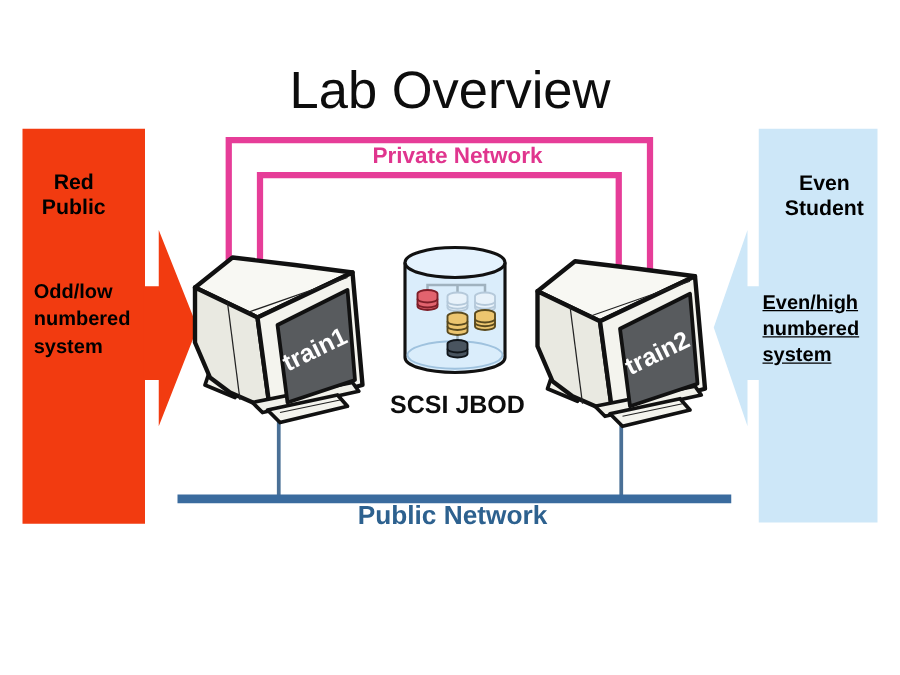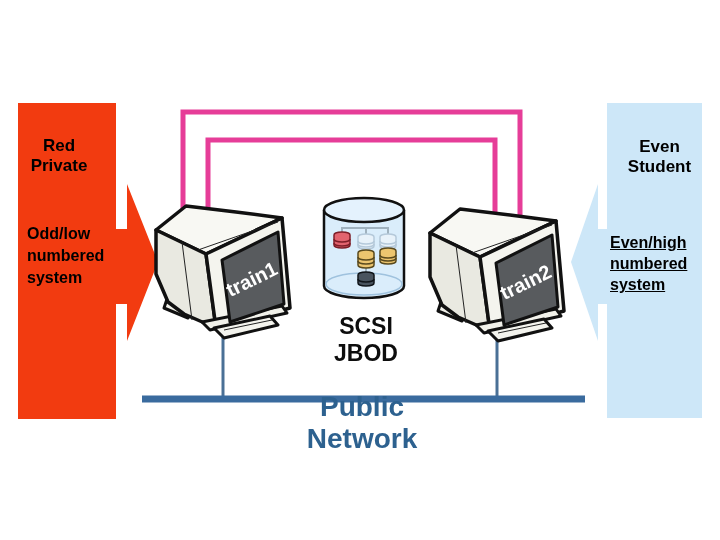--- a/index.html
+++ b/index.html
@@ -22,34 +22,35 @@
   .panel-red  .student-label { padding-top:33px; padding-right:16px; }
   .panel-blue .student-label { padding-top:34px; padding-left:10px; }
   .system-label {
     position:absolute; font-weight:bold; font-size:16px; line-height:22px;
     white-space:pre-line; color:#000;
   }
   .panel-red  .system-label { top:120px; left:9px; }
   .panel-blue .system-label { top:129px; left:3px; line-height:21px;text-decoration:underline; }
   .net-label { position:absolute; text-align:center; font-weight:bold; }
   .private-label { left:266px; width:200px; top:114px; font-size:18px; color:var(--pink-text); }
-  .jbod-label    { left:305px; width:122px; top:313px; font-size:23px; color:#0d0d0d; }
-  .public-label  { left:262px; width:200px; top:391px; font-size:28px; color:var(--public-text);text-align:center; }
+  .jbod-label    { left:305px; width:122px; top:313px; font-size:20px; color:#0d0d0d; }
+  .public-label  { left:262px; width:200px; top:401px; font-size:21px; color:var(--public-text);text-align:center; }
   svg.diagram { position:absolute; left:0; top:0; }
   .mon-screen-text { font-weight:bold; font-size:20px; fill:#ffffff; }
 </style>
 </head>
 <body>
 
 <div class="slide">
 
+  <div class="slide-title">Lab Overview</div>
 
   <div class="panel panel-red">
     <div class="student-label">Red
-Private</div>
+Public</div>
     <div class="system-label">Odd/low
 numbered
 system</div>
   </div>
 
   <div class="panel panel-blue">
     <div class="student-label">Even
 Student</div>
     <div class="system-label">Even/high
 numbered
@@ -125,16 +126,17 @@
         <path d="M58,57 a8,3 0 0 1 16,0 v10 a8,3 0 0 1 -16,0 z"></path>
         <path d="M58,61 a8,3 0 0 0 16,0 M58,64 a8,3 0 0 0 16,0" fill="none"></path>
       </g>
       <g fill="#49545f" stroke="#10151a" stroke-width="1.5">
         <path d="M36,81 a8,3 0 0 1 16,0 v8 a8,3 0 0 1 -16,0 z"></path>
         <path d="M36,85 a8,3 0 0 0 16,0" fill="none"></path>
       </g>
     </g>
   </svg>
 
+  <div class="net-label private-label">Private Network</div>
   <div class="net-label jbod-label">SCSI JBOD</div>
   <div class="net-label public-label">Public Network</div>
 
 </div>
 
 </body></html>

